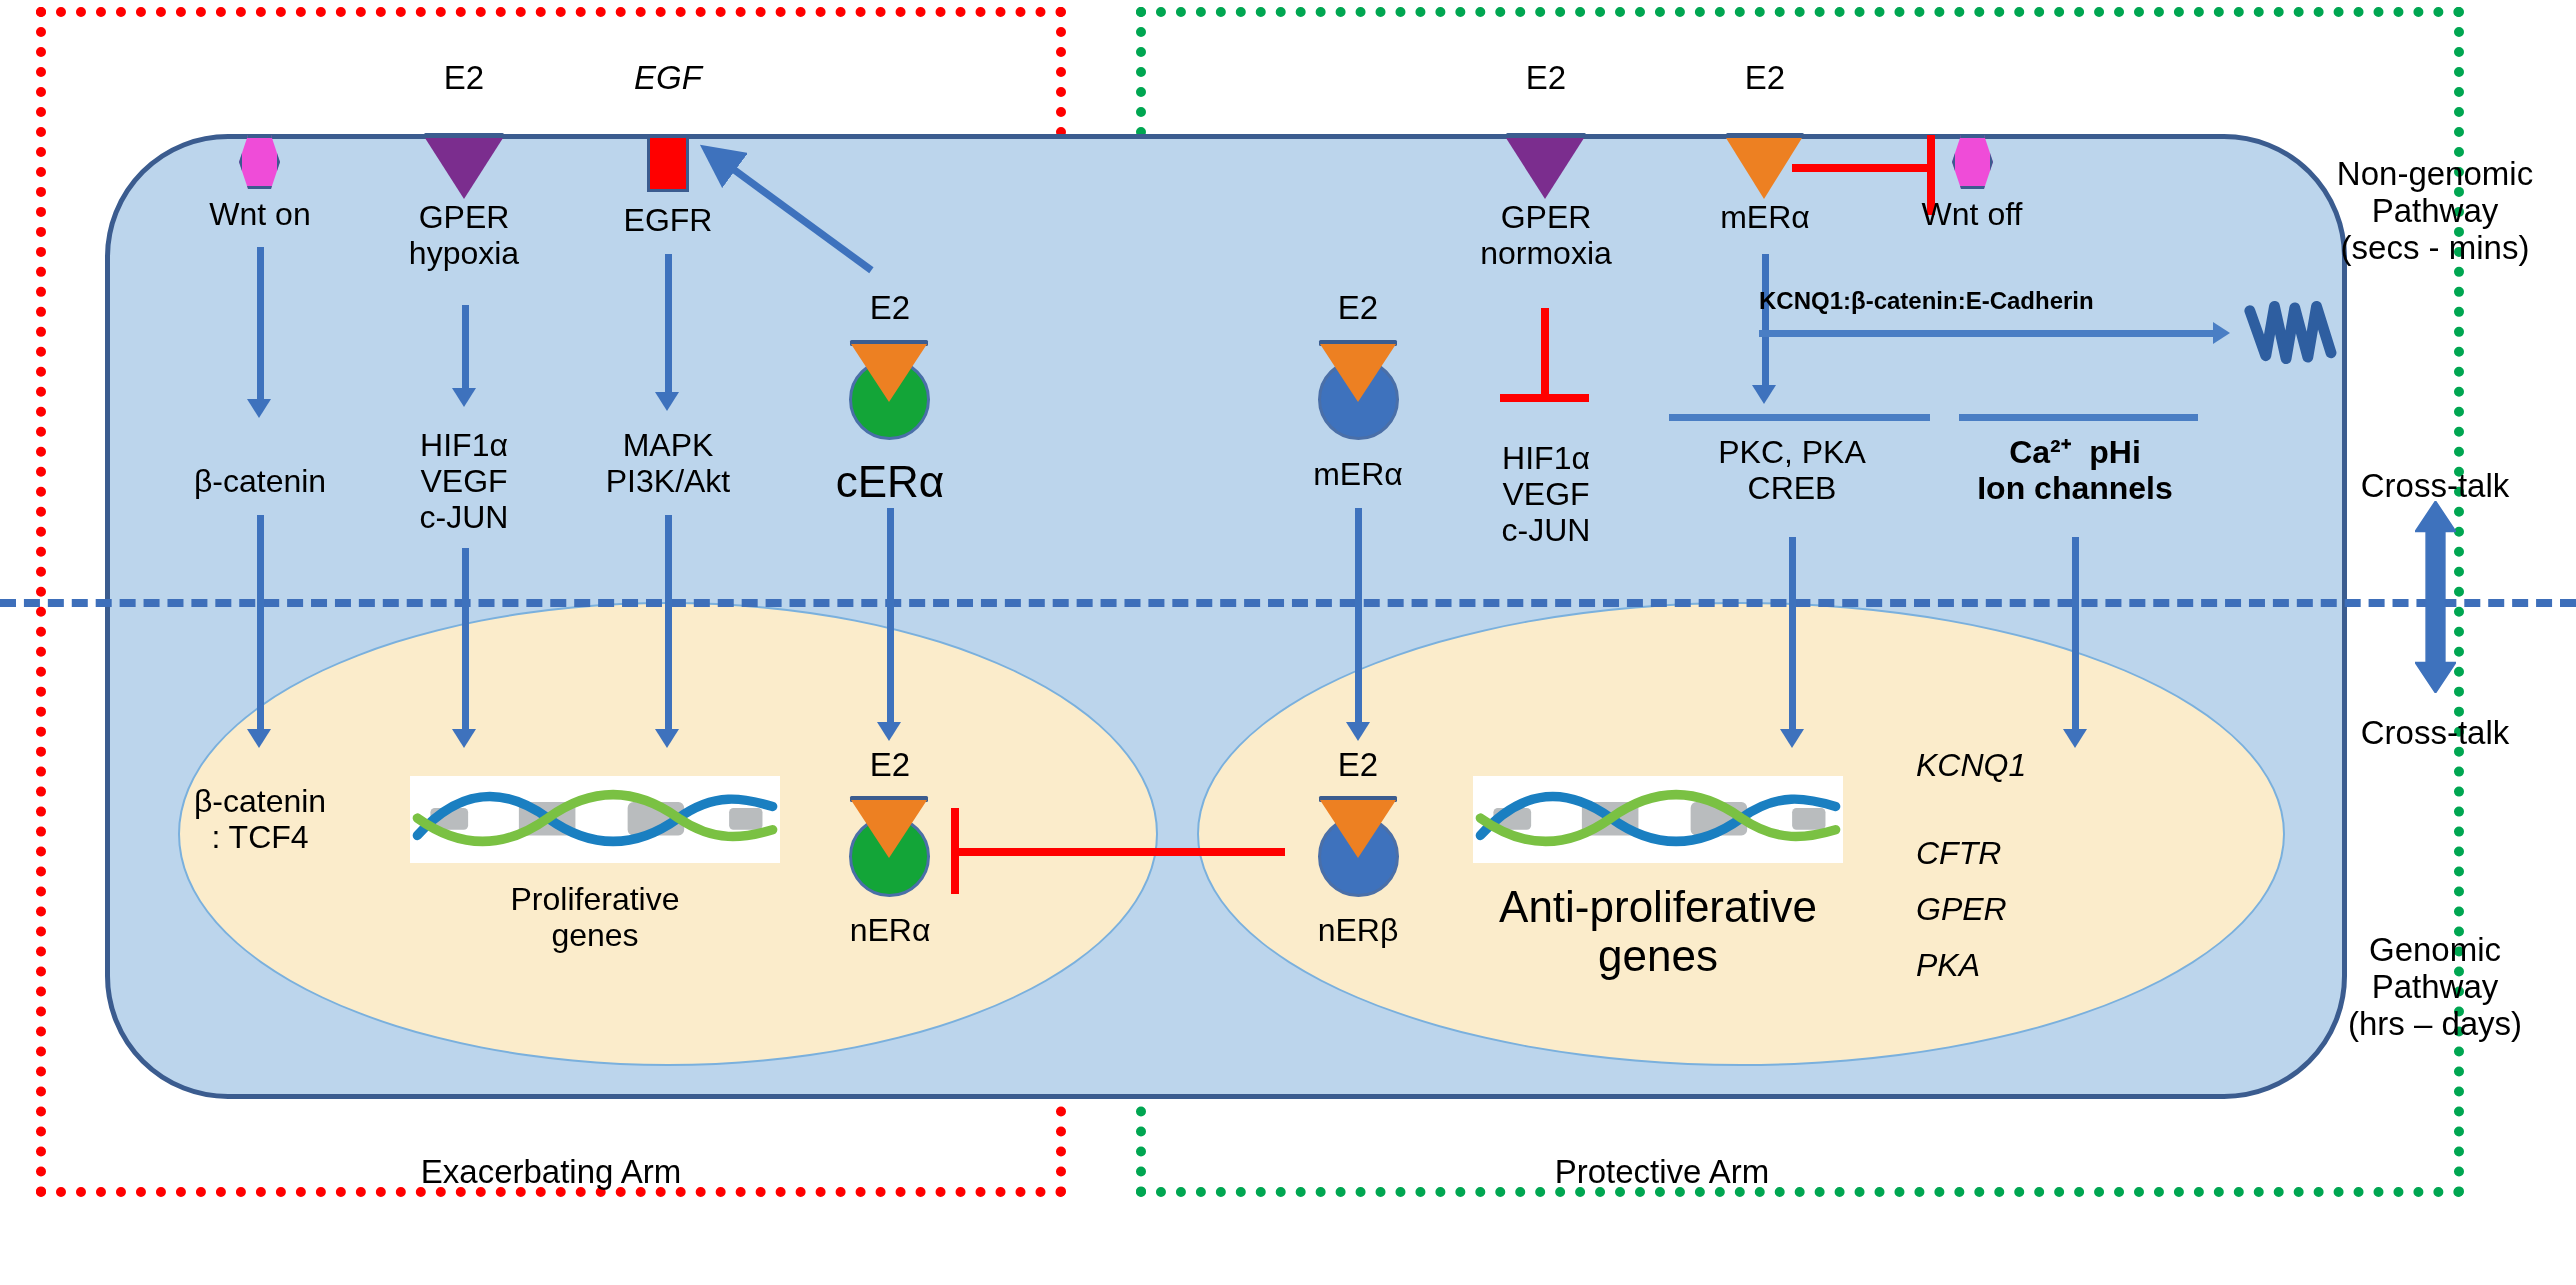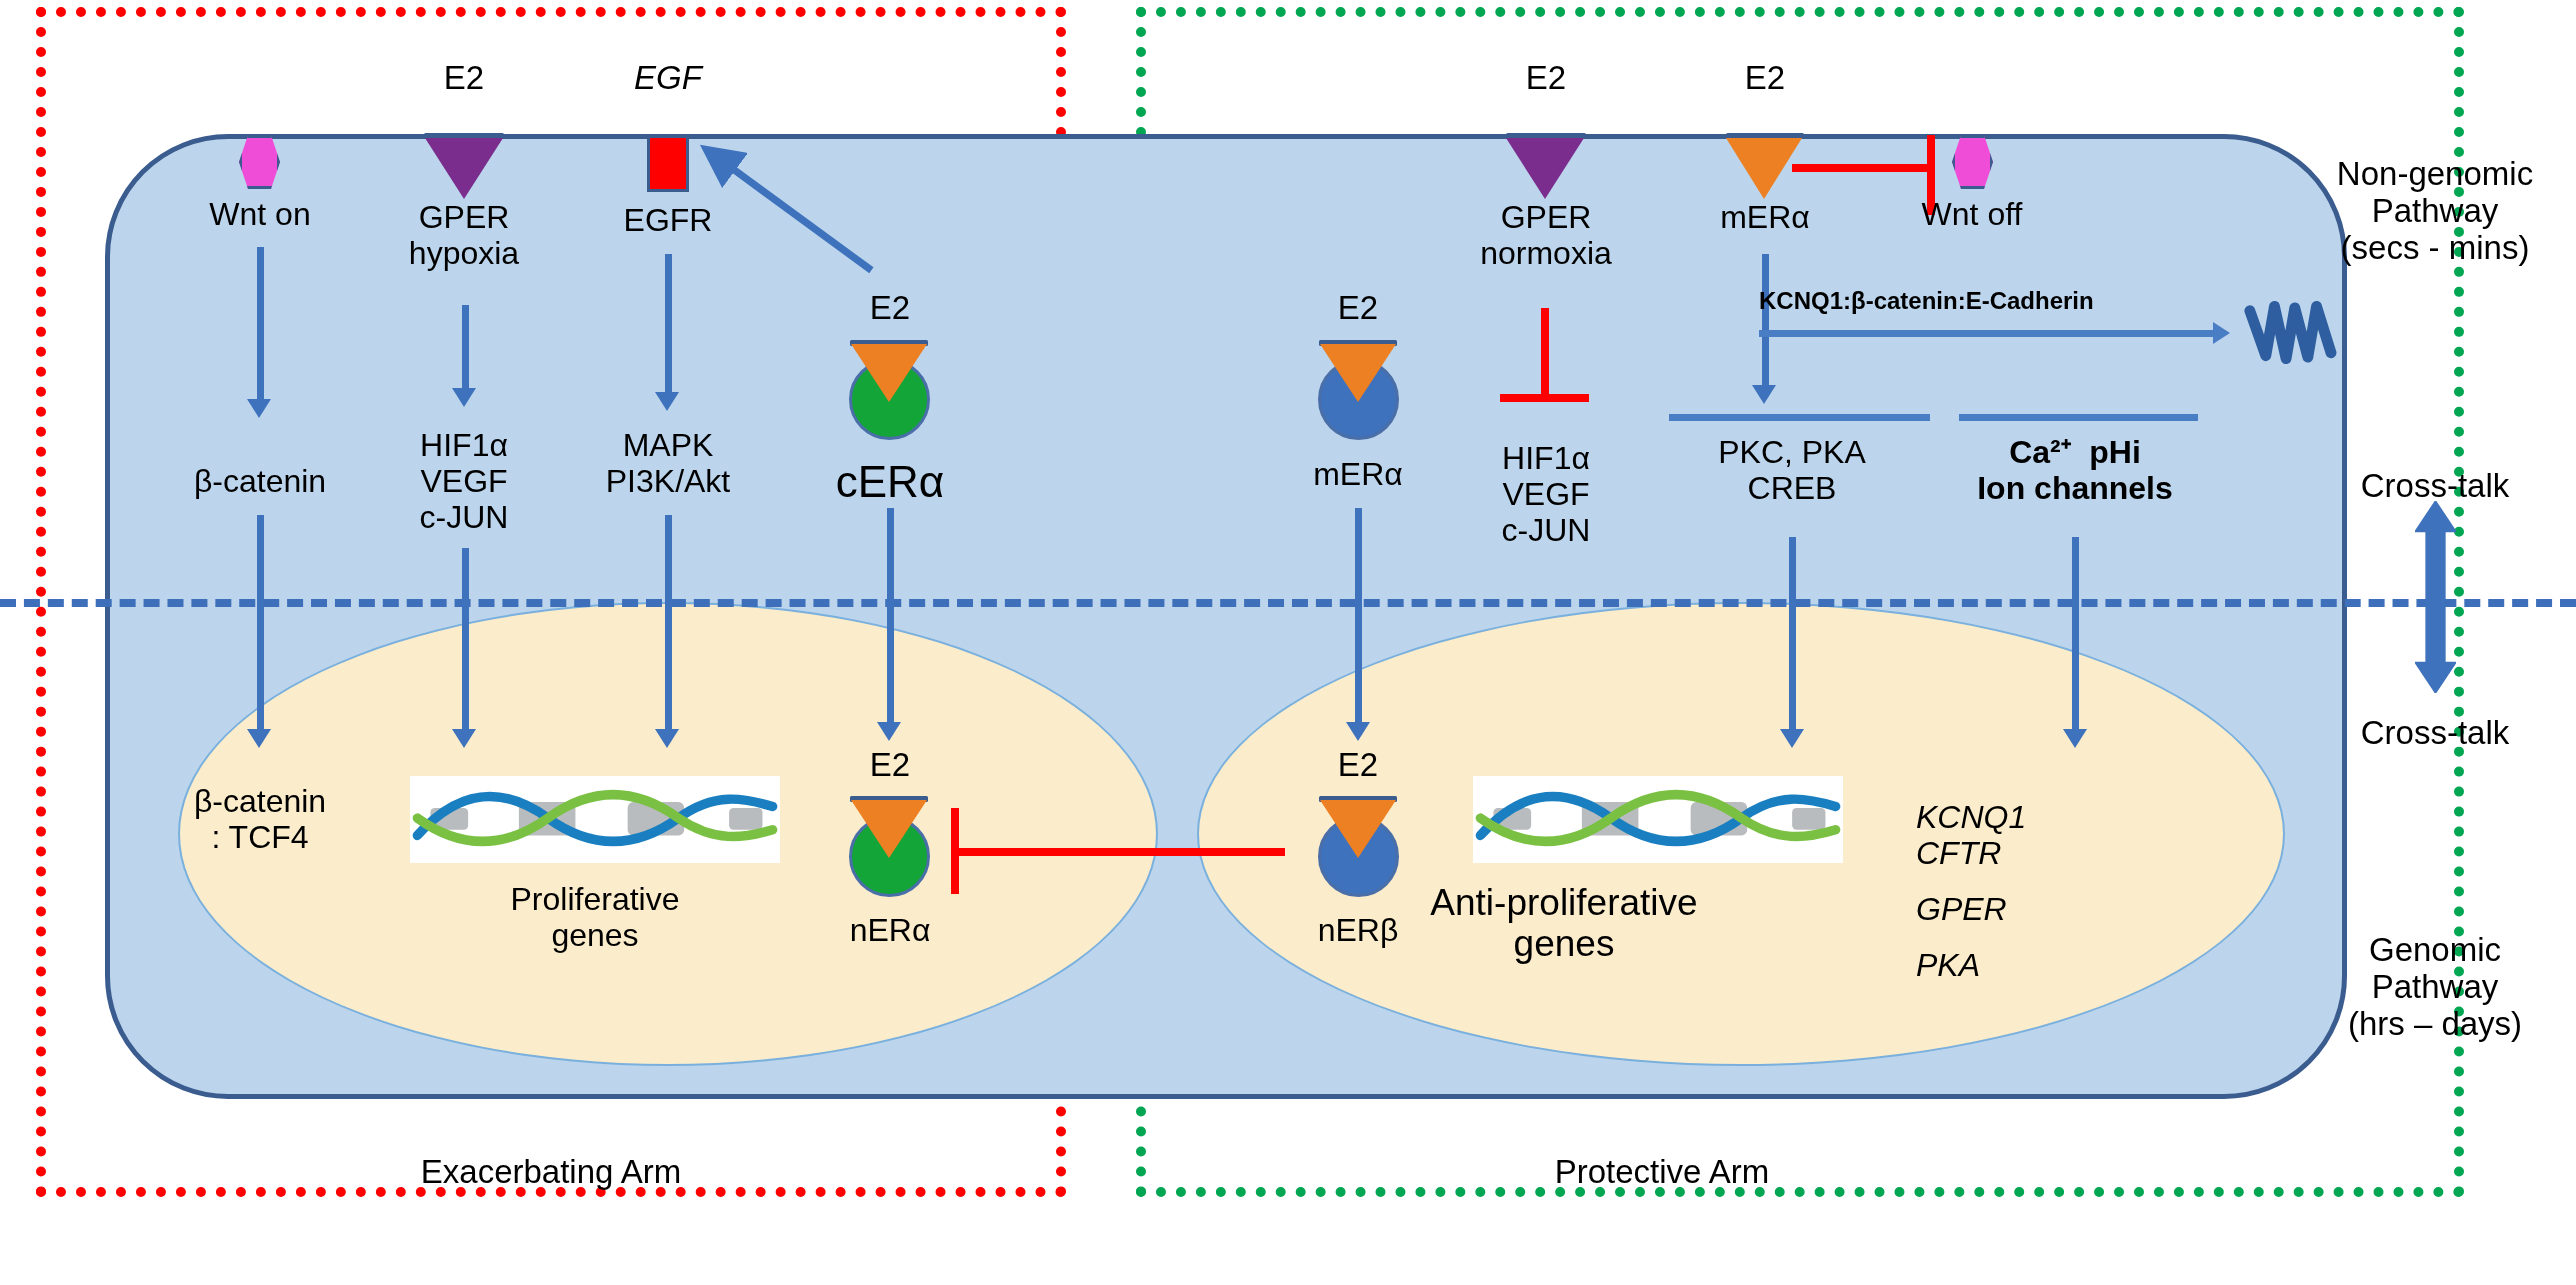--- a/index.html
+++ b/index.html
@@ -231,24 +231,24 @@
       <g fill="#b9bcbe">
         <rect x="28" y="44" width="52" height="30" rx="6"></rect>
         <rect x="150" y="36" width="78" height="46" rx="8"></rect>
         <rect x="300" y="36" width="78" height="46" rx="8"></rect>
         <rect x="440" y="44" width="46" height="30" rx="6"></rect>
       </g>
       <path d="M10,82 C70,15 130,15 190,58 C250,101 310,101 370,58 C420,22 460,30 500,42" fill="none" stroke="#1a7fc1" stroke-width="13" stroke-linecap="round"></path>
       <path d="M10,58 C70,101 130,101 190,58 C250,15 310,15 370,58 C420,92 460,86 500,74" fill="none" stroke="#7ac143" stroke-width="13" stroke-linecap="round"></path>
     </svg>
   </div>
-  <div class="txt ctr" style="left:1564px;top:882px;font-size:37px;">Anti-proliferative
+  <div class="txt ctr" style="left:1658px;top:882px;font-size:44px;">Anti-proliferative
 genes</div>
 
-  <div class="txt ital" style="left:1916px;top:800px;font-size:32px;text-align:left;">KCNQ1</div>
+  <div class="txt ital" style="left:1916px;top:748px;font-size:32px;text-align:left;">KCNQ1</div>
   <div class="txt ital" style="left:1916px;top:836px;font-size:32px;text-align:left;">CFTR</div>
   <div class="txt ital" style="left:1916px;top:892px;font-size:32px;text-align:left;">GPER</div>
   <div class="txt ital" style="left:1916px;top:948px;font-size:32px;text-align:left;">PKA</div>
 
   <div class="txt ctr" style="left:551px;top:1154px;font-size:33px;">Exacerbating Arm</div>
   <div class="txt ctr" style="left:1662px;top:1154px;font-size:33px;">Protective Arm</div>
 
   <div class="txt ctr" style="left:2435px;top:156px;font-size:33px;">Non-genomic
 Pathway
 (secs - mins)</div>

